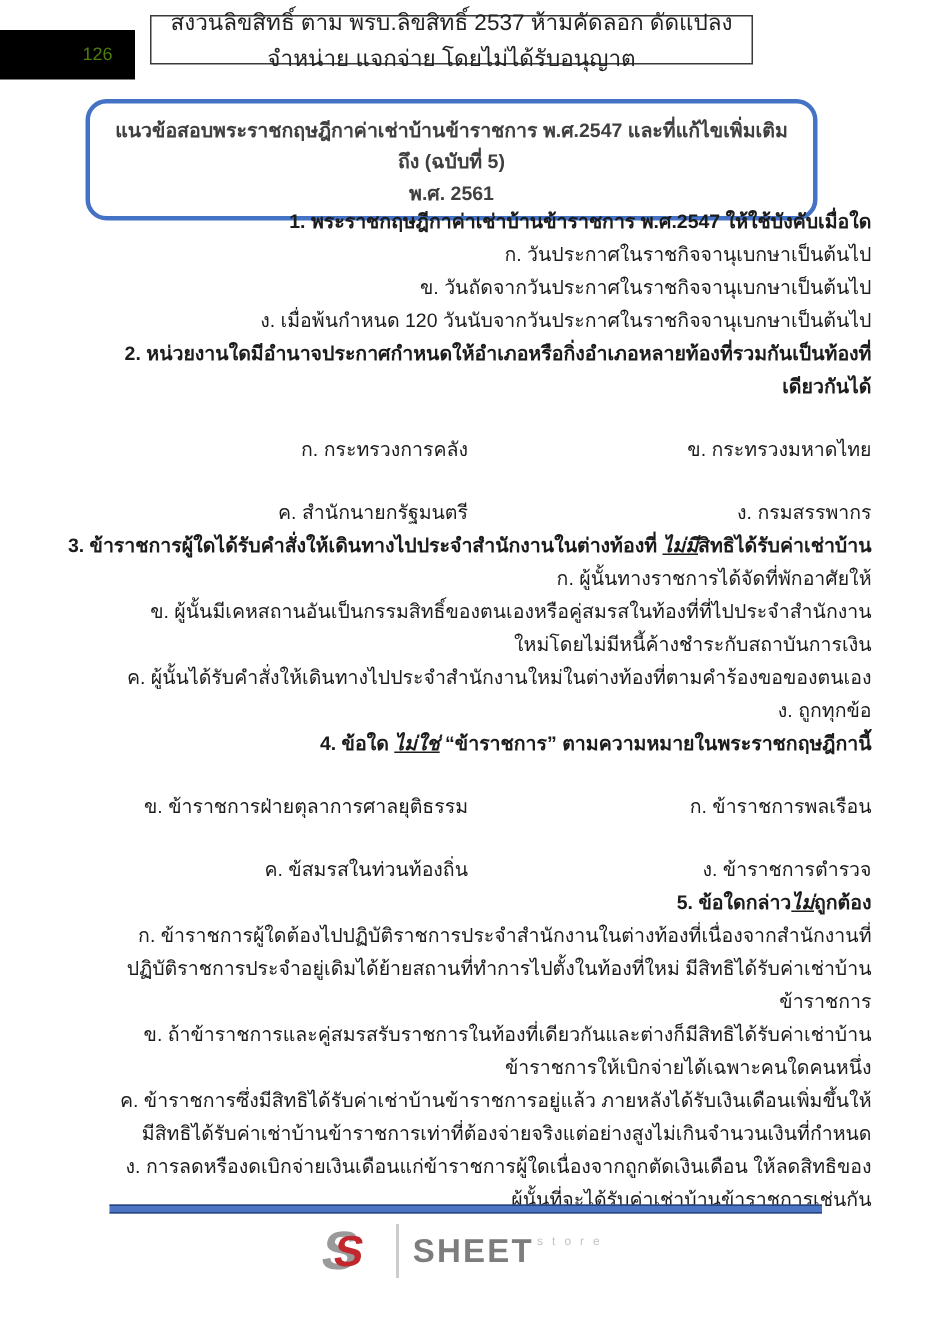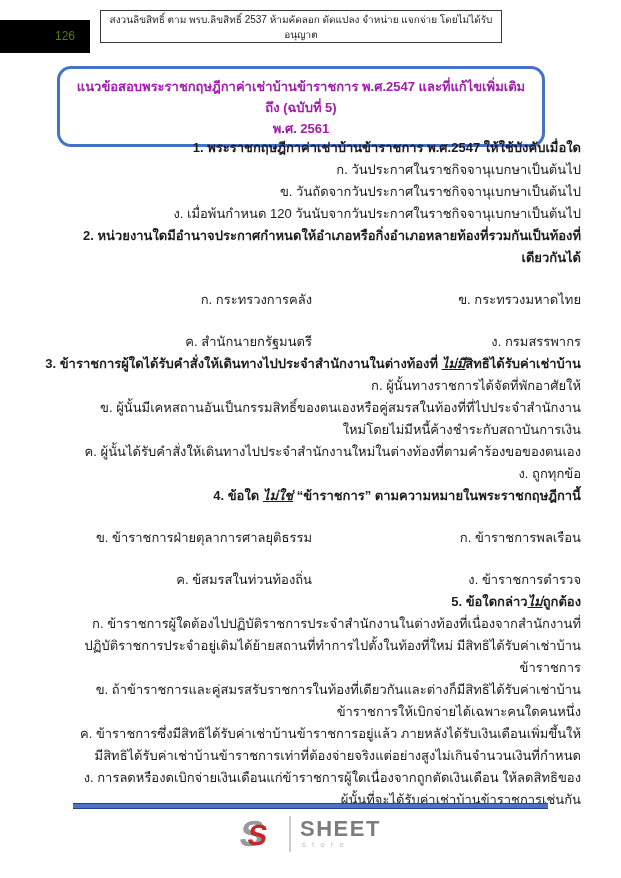--- a/index.html
+++ b/index.html
@@ -15,29 +15,29 @@
   .pagenum-box {
     position:absolute; left:0; top:20px; width:90px; height:33px;
     background:#000; color:#4d7c0f;
     font-size:12px; line-height:33px; text-align:right;
     padding-right:15px; box-sizing:border-box;
   }
   .copy-box {
     position:absolute; left:100px; top:10px; width:402px; height:33px;
     border:1px solid #3a3a3a; box-sizing:border-box;
     display:flex; align-items:center; justify-content:center;
-    font-size:10px; color:#222; text-align:center; padding:0 6px;
+    font-size:15px; color:#222; text-align:center; padding:0 6px;
   }
   
   .title-box {
     position:absolute; left:57px; top:66px; width:488px; min-height:57px;
     border:3px solid #4472c4; border-radius:14px; box-sizing:border-box;
     padding:7px 14px 5px;
     text-align:center; font-weight:bold; font-size:13px; line-height:21px;
-    color:#a21caf;
+    color:#404040;
   }
   
   .content {
     position:absolute; left:43px; top:137px; width:538px;
     font-size:13px; line-height:22px; color:#1c1c1c;text-align:right;
   }
   .content p { margin:0; }
   .q-head { font-weight:bold; }
   .em-ul { font-style:italic; text-decoration:underline; }
   .opt { text-indent:34px; }
@@ -59,21 +59,21 @@
     position:absolute; left:0; top:0;
     font-size:36px; line-height:42px; color:#9a9a9a;
     transform:skewX(-10deg);
   }
   .logo-s-front {
     position:absolute; left:8px; top:4px;
     font-size:29px; line-height:36px; color:#c2272d;
     transform:skewX(-10deg);
   }
   .logo-divider { width:2px; height:36px; background:#cccccc; }
-  .logo-text { display:flex; flex-direction:column; justify-content:space-between; }
+  .logo-text { display:flex; flex-direction:row; justify-content:space-between; }
   .brand { font-size:22px; font-weight:bold; color:#7d7d7d; letter-spacing:1.5px; line-height:22px; }
   .brand-sub { font-size:8px; color:#c4c4c4; letter-spacing:6px; line-height:10px; padding-left:2px; }
 </style>
 </head>
 <body>
 
 <div class="page">
 
   <div class="pagenum-box">
     <span>126</span>

